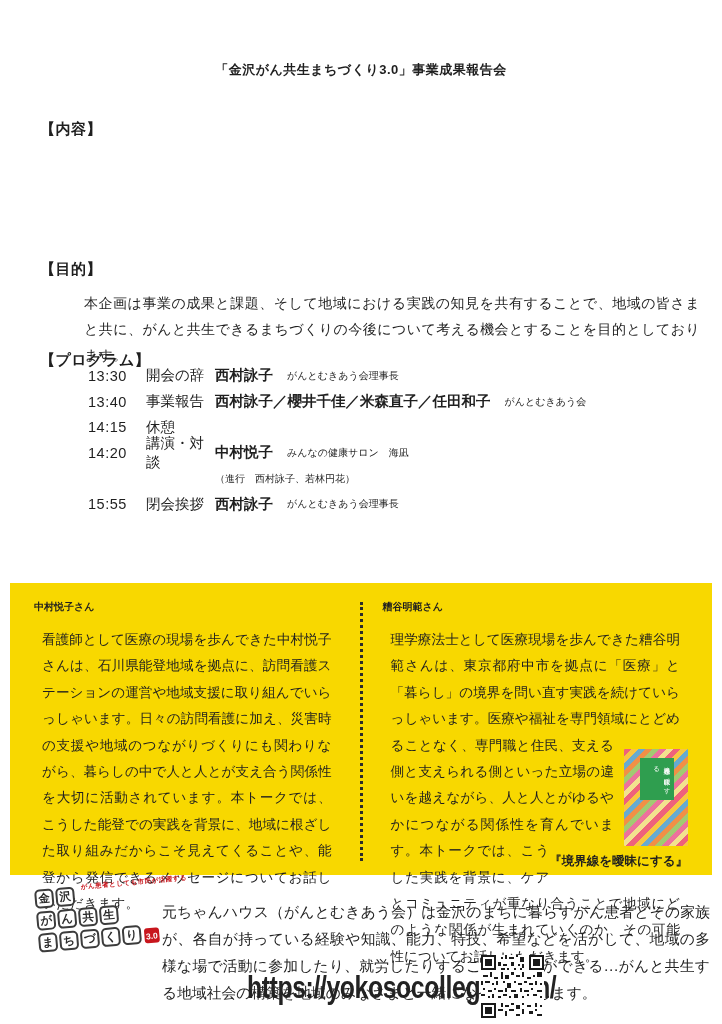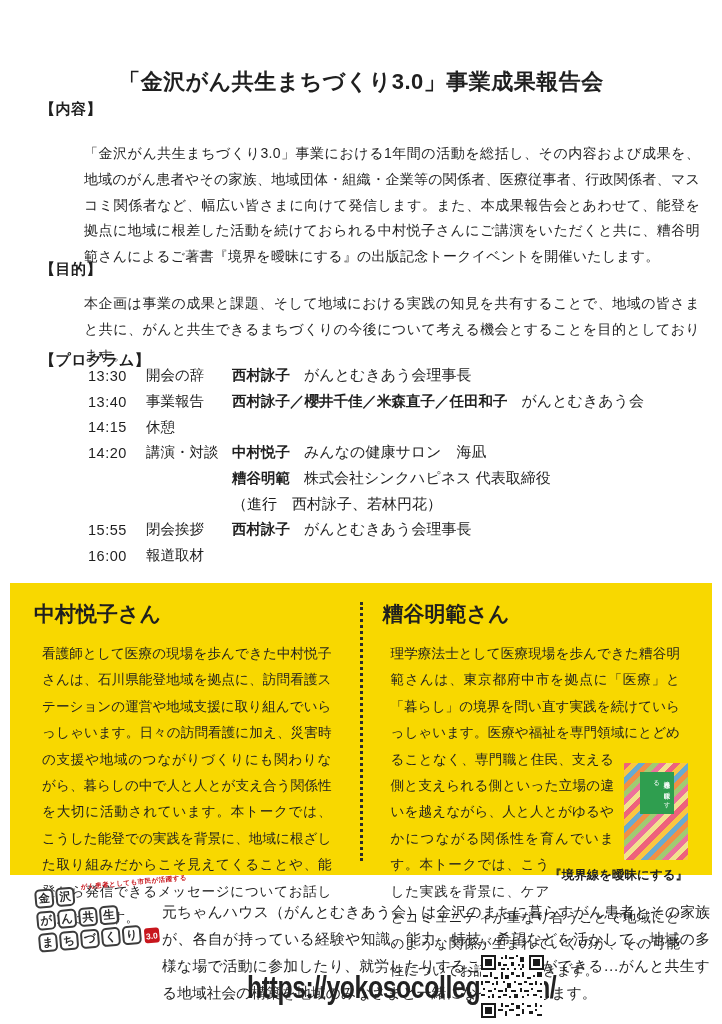--- a/index.html
+++ b/index.html
@@ -6,54 +6,54 @@
   .page {
     position:relative; width:722px; height:1024px; margin:0 auto;
     background:#ffffff; overflow:hidden;
     font-family:"Liberation Sans","DejaVu Sans",sans-serif;
     color:#1f1f1f;
   }
 
   
   .doc-title {
     position:absolute; top:52px; left:0; width:100%;
-    text-align:center; font-size:22px; font-weight:bold; letter-spacing:.5px;
+    text-align:center; font-size:13px; font-weight:bold; letter-spacing:.5px;
   }
   .sec-heading { position:absolute; left:40px; font-size:15px; font-weight:bold; letter-spacing:.5px; }
-  .h-content  { top:88px; }
+  .h-content  { top:108px; }
   .h-purpose  { top:248px; }
   .h-program  { top:339px; }
 
   .body-text {
     position:absolute; left:84px; width:616px;
     font-size:14px; line-height:25.8px; letter-spacing:.2px; text-align:justify;
   }
   .t-content { top:127px; }
   .t-purpose { top:277px; }
 
   
   .program { position:absolute; left:88px; top:363px; width:615px; font-size:14.5px; }
   .prow { display:flex; align-items:center; height:25.7px; }
   .prow .time     { width:58px; letter-spacing:.5px; }
-  .prow .activity { width:86px; }
+  .prow .activity { width:69px; }
   .prow .speaker  { font-weight:bold; margin-right:14px; }
   .prow .speaker:empty { margin-right:0; }
-  .prow .desc     { font-size:15px; }
+  .prow .desc     { font-size:10px; }
 
   
   .highlight-box {
     position:absolute; left:10px; top:583px; width:702px; height:292px;
     background:#F8D800; box-sizing:border-box;
     display:flex; padding:17px 24px 12px 24px;
   }
   .hl-col { flex:1; min-width:0; }
   .hl-col-left  { padding-right:20px; }
   .hl-col-right { padding-left:20px; }
   .hl-divider { border-left:3px dotted #2b2b2b; margin:2px 0; width:0; }
-  .hl-name { margin:0 0 13px 0; font-size:21px; font-weight:bold; }
+  .hl-name { margin:0 0 13px 0; font-size:10px; font-weight:bold; }
   .hl-bio  { margin:8px; font-size:13.6px; line-height:26.4px; text-align:justify; }
 
   .book-spacer { float:right; width:0; height:122px; }
   .book-cover {
     float:right; clear:right; width:64px; height:97px; margin:0 0 2px 10px;
     position:relative; overflow:hidden; border-radius:1px;
     background-image:
       repeating-linear-gradient(135deg,
         rgba(238,91,130,.95) 0 5px, rgba(248,197,70,.95) 5px 10px,
         rgba(96,168,219,.95) 10px 15px, rgba(240,140,74,.95) 15px 20px,
@@ -101,21 +101,20 @@
   .qr { position:absolute; left:481px; top:955px; width:63px; height:63px; }
 </style>
 </head>
 <body>
 
 <div class="page">
 
   <h1 class="doc-title">「金沢がん共生まちづくり3.0」事業成果報告会</h1>
 
   <h2 class="sec-heading h-content">【内容】</h2>
-  <p class="body-text t-content">「金沢がん共生まちづくり3.0」事業における1年間の活動を総括し、その内容および成果を、地域のがん患者やその家族、地域団体・組織・企業等の関係者、医療従事者、行政関係者、マスコミ関係者など、幅広い皆さまに向けて発信します。また、本成果報告会とあわせて、能登を拠点に地域に根差した活動を続けておられる中村悦子さんにご講演をいただくと共に、糟谷明範さんによるご著書『境界を曖昧にする』の出版記念トークイベントを開催いたします。</p>
 
   <h2 class="sec-heading h-purpose">【目的】</h2>
   <p class="body-text t-purpose">本企画は事業の成果と課題、そして地域における実践の知見を共有することで、地域の皆さまと共に、がんと共生できるまちづくりの今後について考える機会とすることを目的としております。</p>
 
   <h2 class="sec-heading h-program">【プログラム】</h2>
   <div class="program">
     <div class="prow">
         <span class="time">13:30</span>
         <span class="activity">開会の辞</span>
         <span class="speaker">西村詠子</span>
@@ -135,40 +134,28 @@
       </div>
     <div class="prow">
         <span class="time">14:20</span>
         <span class="activity">講演・対談</span>
         <span class="speaker">中村悦子</span>
         <span class="desc">みんなの健康サロン　海凪</span>
       </div>
     <div class="prow">
         <span class="time"></span>
         <span class="activity"></span>
-        <span class="speaker">糟谷明範</span>
-        <span class="desc">株式会社シンクハピネス 代表取締役</span>
-      </div>
-    <div class="prow">
-        <span class="time"></span>
-        <span class="activity"></span>
         <span class="speaker"></span>
         <span class="desc">（進行　西村詠子、若林円花）</span>
       </div>
     <div class="prow">
         <span class="time">15:55</span>
         <span class="activity">閉会挨拶</span>
         <span class="speaker">西村詠子</span>
         <span class="desc">がんとむきあう会理事長</span>
-      </div>
-    <div class="prow">
-        <span class="time">16:00</span>
-        <span class="activity">報道取材</span>
-        <span class="speaker"></span>
-        <span class="desc"></span>
       </div>
   </div>
 
   <div class="highlight-box">
     <div class="hl-col hl-col-left">
       <h3 class="hl-name">中村悦子さん</h3>
       <p class="hl-bio">看護師として医療の現場を歩んできた中村悦子さんは、石川県能登地域を拠点に、訪問看護ステーションの運営や地域支援に取り組んでいらっしゃいます。日々の訪問看護に加え、災害時の支援や地域のつながりづくりにも関わりながら、暮らしの中で人と人とが支え合う関係性を大切に活動されています。本トークでは、こうした能登での実践を背景に、地域に根ざした取り組みだからこそ見えてくることや、能登から発信できるメッセージについてお話しいただきます。</p>
     </div>
     <div class="hl-divider"></div>
     <div class="hl-col hl-col-right">

